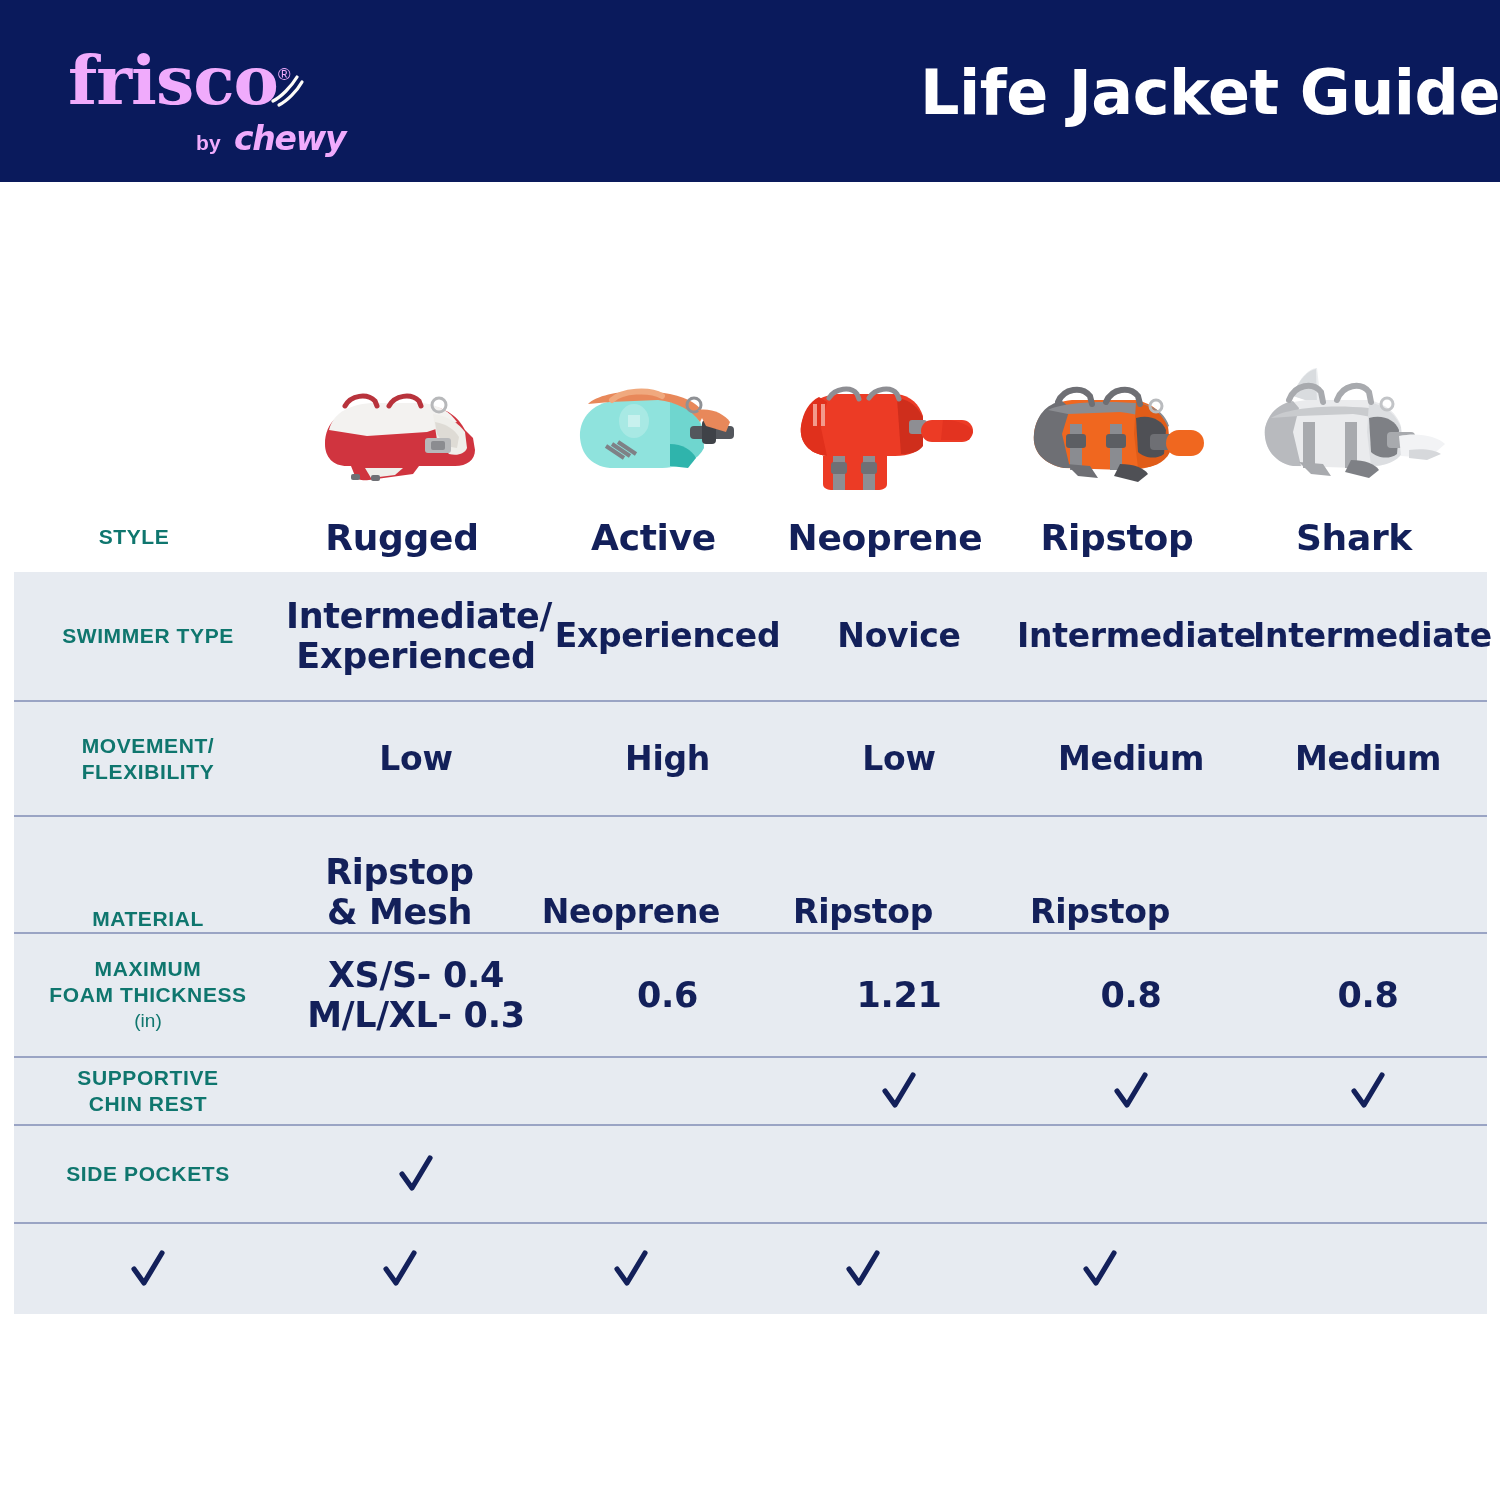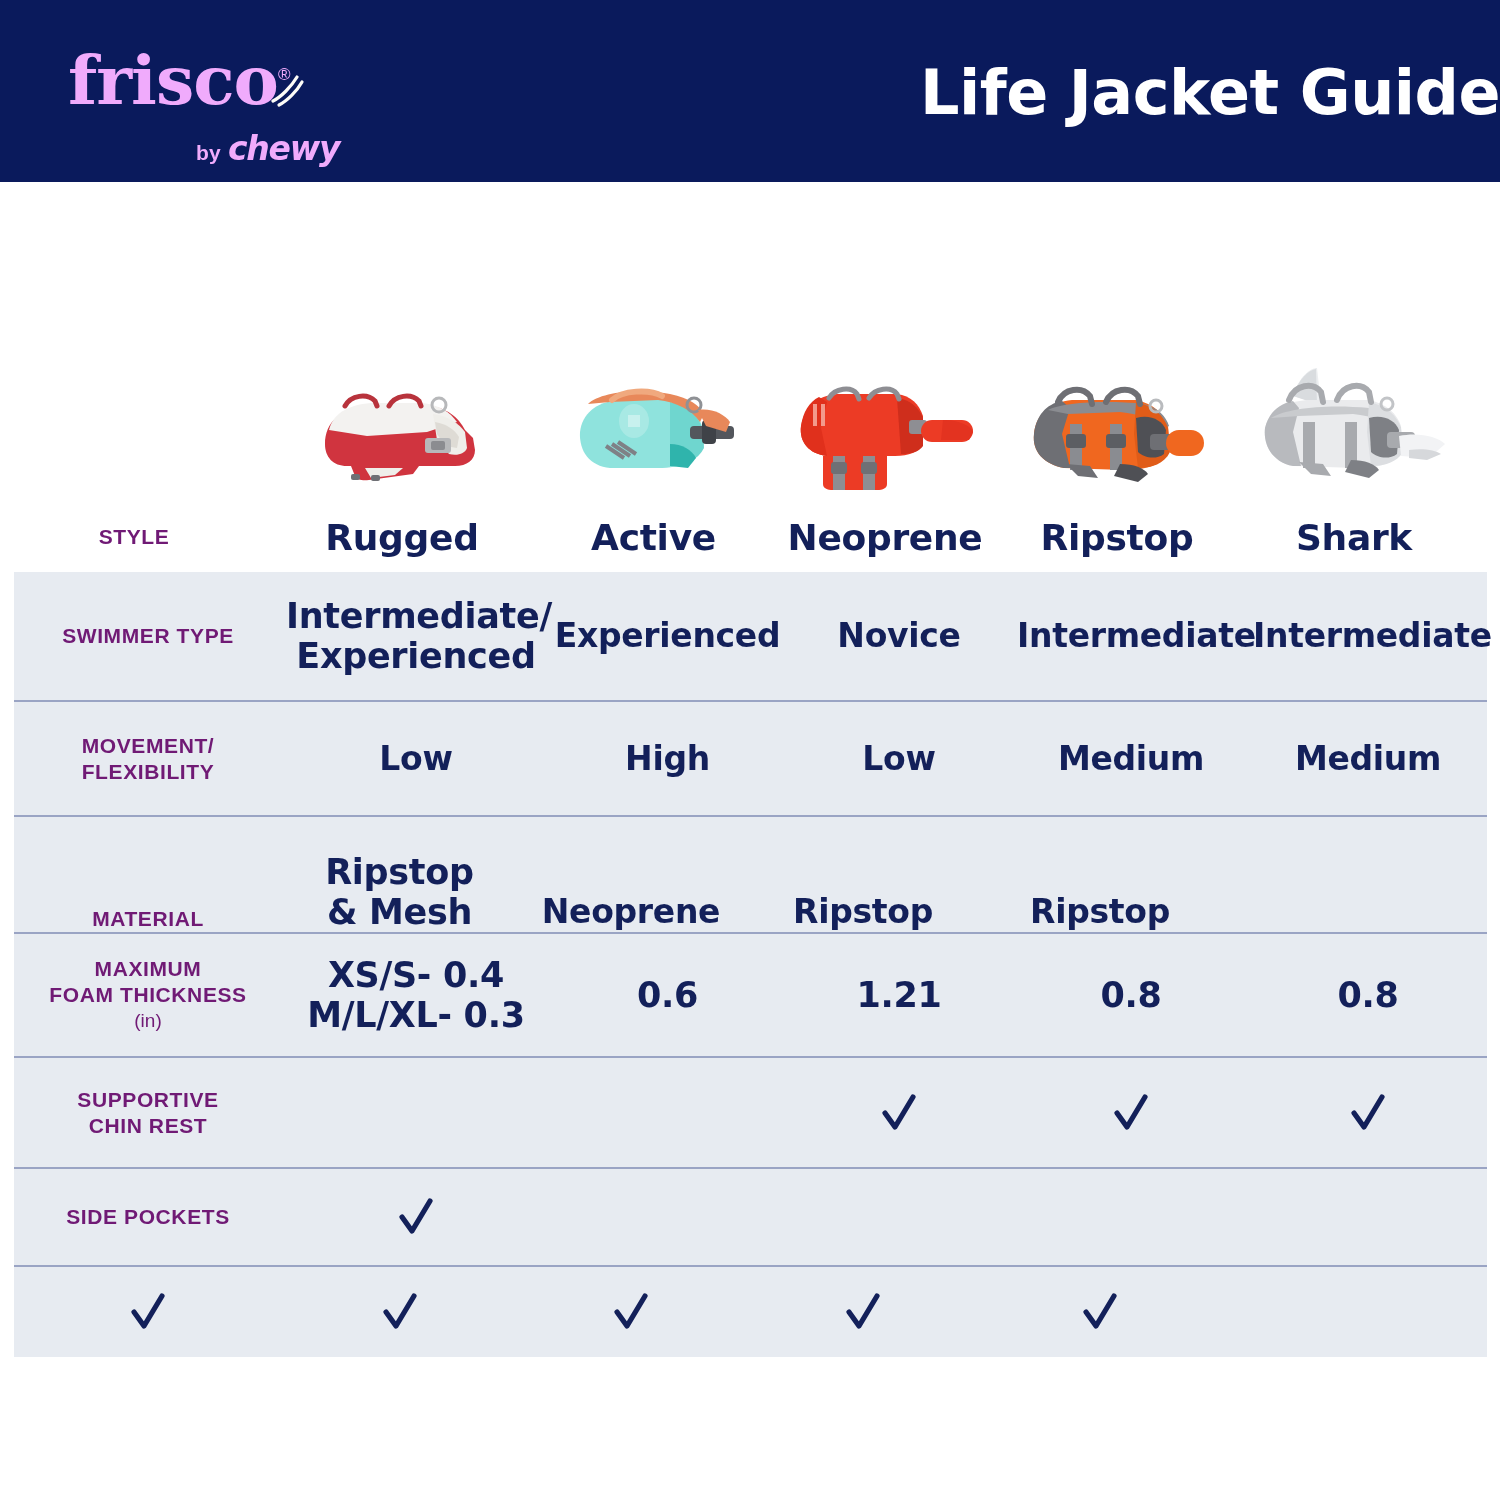--- a/index.html
+++ b/index.html
@@ -44,28 +44,28 @@
     font-weight: 400;
   }
   .logo-swoosh {
     position: absolute;
     right: -16px;
     top: 10px;
     width: 34px;
     height: 34px;
   }
   .logo-bychewy {
-    margin-top: 12px;
+    margin-top: 2px;
     margin-left: 128px;
     font-size: 21px;
     font-weight: 700;
     letter-spacing: .2px;
     display: flex;
     align-items: baseline;
-    gap: 7px;
+    gap: 13px;
   }
   .logo-chewy {
     font-family: "DejaVu Sans", sans-serif;
     font-weight: 700;
     font-size: 33px;
     letter-spacing: -1.2px;
     font-style: italic;
   }
   .page-title {
     position: absolute;
@@ -105,21 +105,21 @@
     height: 70px;
     align-items: center;
     background: #ffffff;
   }
   .rowlabel {
     text-align: center;
     font-weight: 700;
     font-size: 21px;
     letter-spacing: .6px;
     line-height: 26px;
-    color: #701a75;
+    color: #0f766e;
     text-transform: uppercase;
   }
   .rowlabel .sub {
     display: block;
     font-size: 19px;
     font-weight: 400;
     letter-spacing: 0;
     text-transform: none;
   }
   .style-name {
@@ -177,21 +177,21 @@
   .g1 { width: 268px; flex: 0 0 268px; }
   .g2 { width: 235px; flex: 0 0 235px; }
   .g3 { width: 228px; flex: 0 0 228px; }
   .g4 { width: 236px; flex: 0 0 236px; }
   .g5 { width: 238px; flex: 0 0 238px; }
 
   .h-swimmer   { height: 128px; }
   .h-movement  { height: 115px; }
   .h-material  { height: 117px; align-items: flex-end; }
   .h-foam      { height: 124px; }
-  .h-chin      { height: 111px; }
+  .h-chin      { height: 68px; }
   .h-pockets   { height: 98px; }
   .h-handles   { height: 92px; }
 
   .footer-space { height: 178px; background: #ffffff; }
 </style>
 </head>
 <body>
 
 <div class="header-band">
   <div class="logo-wrap">

